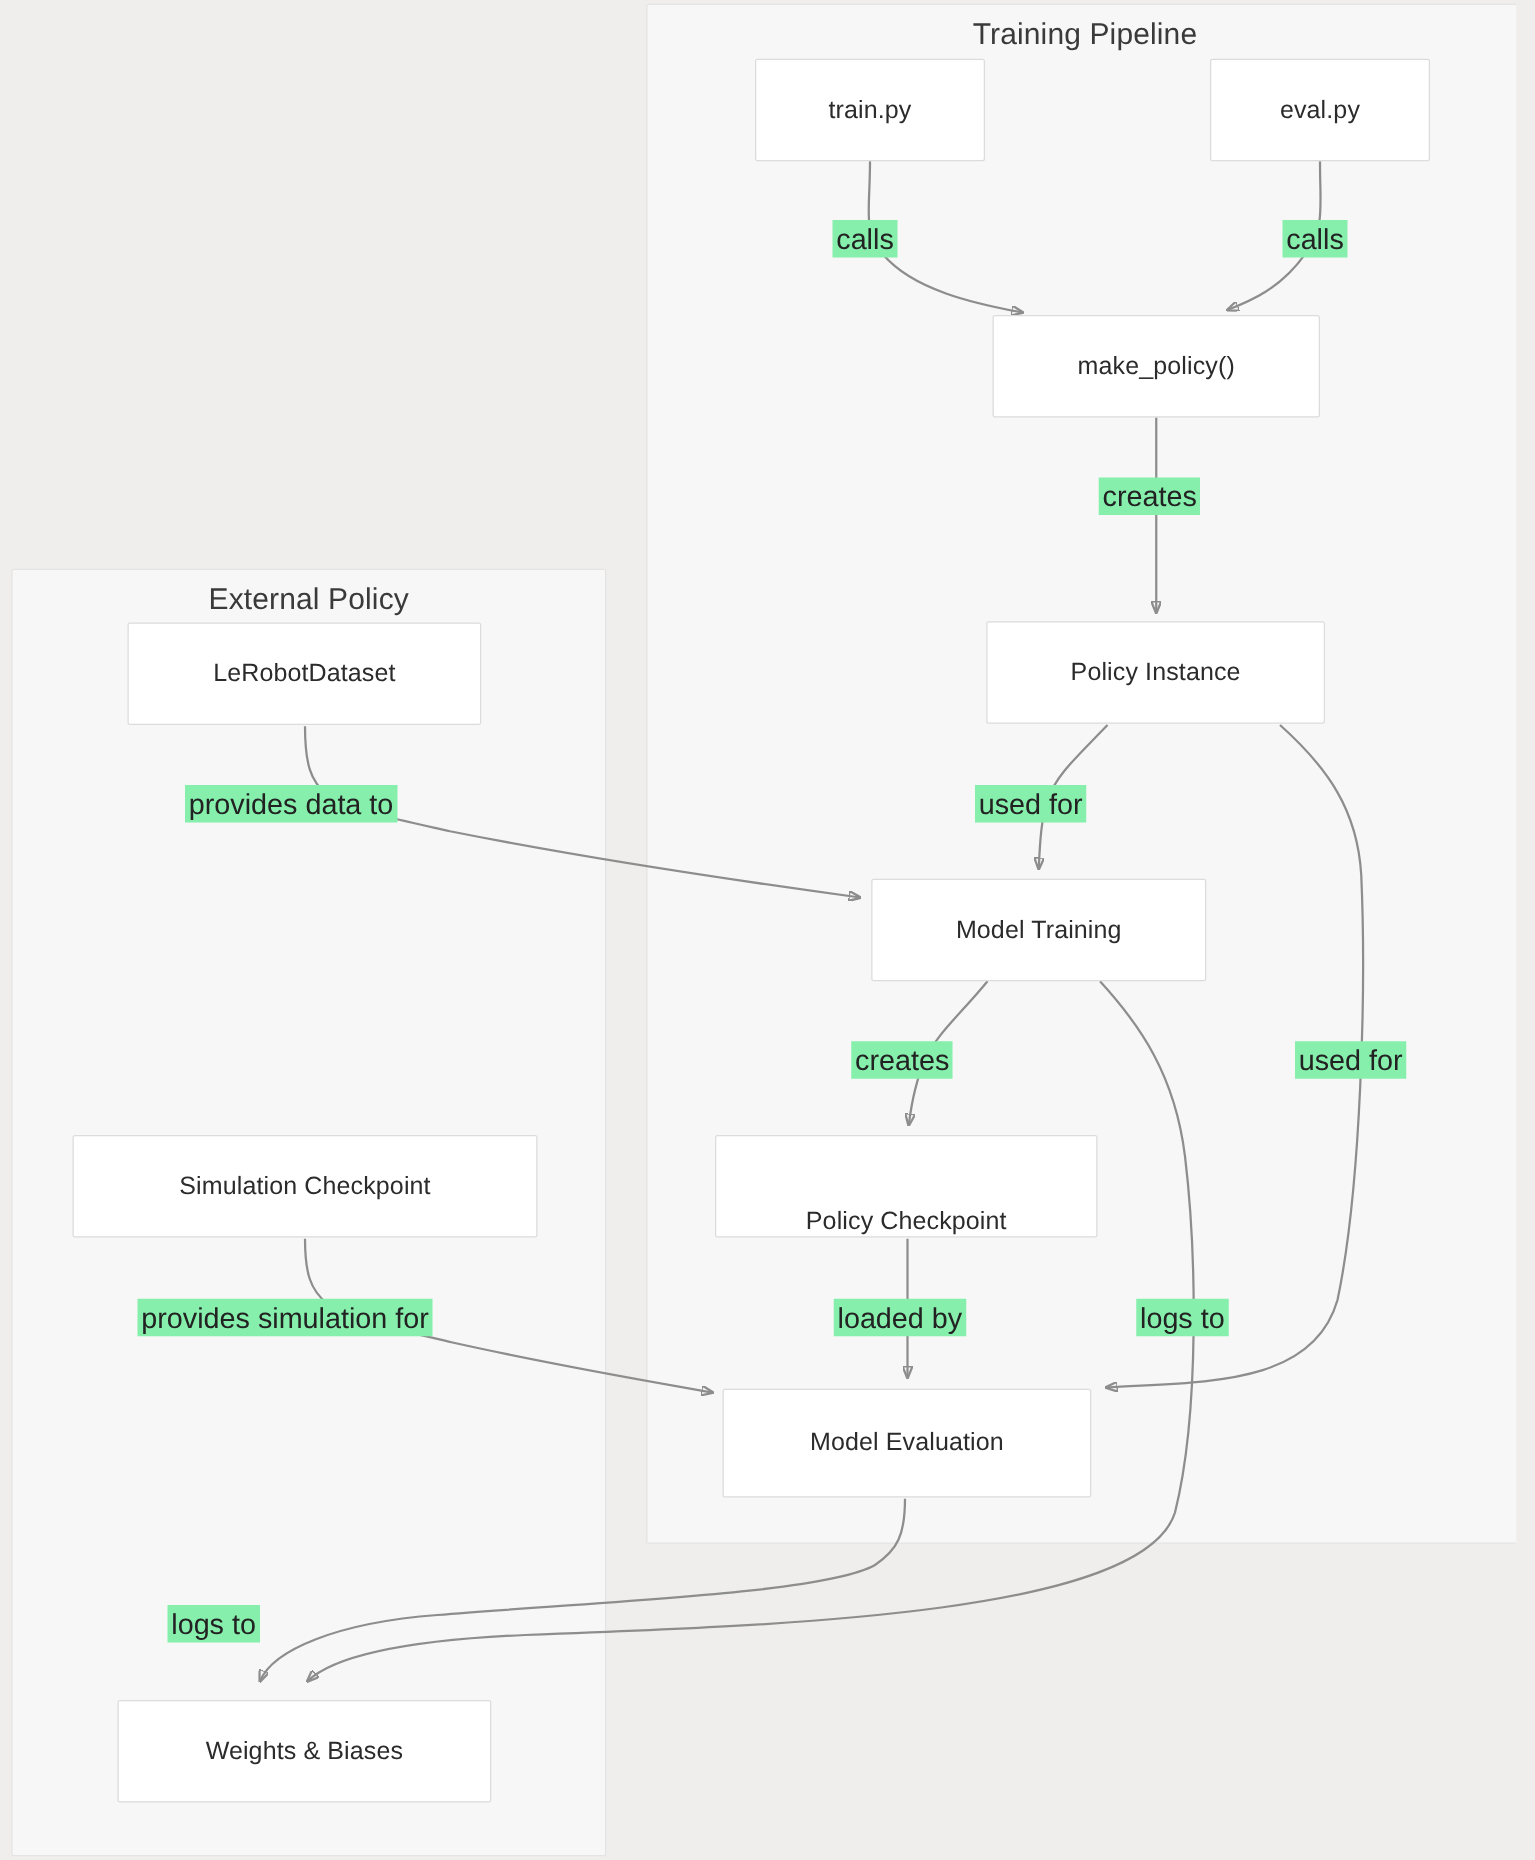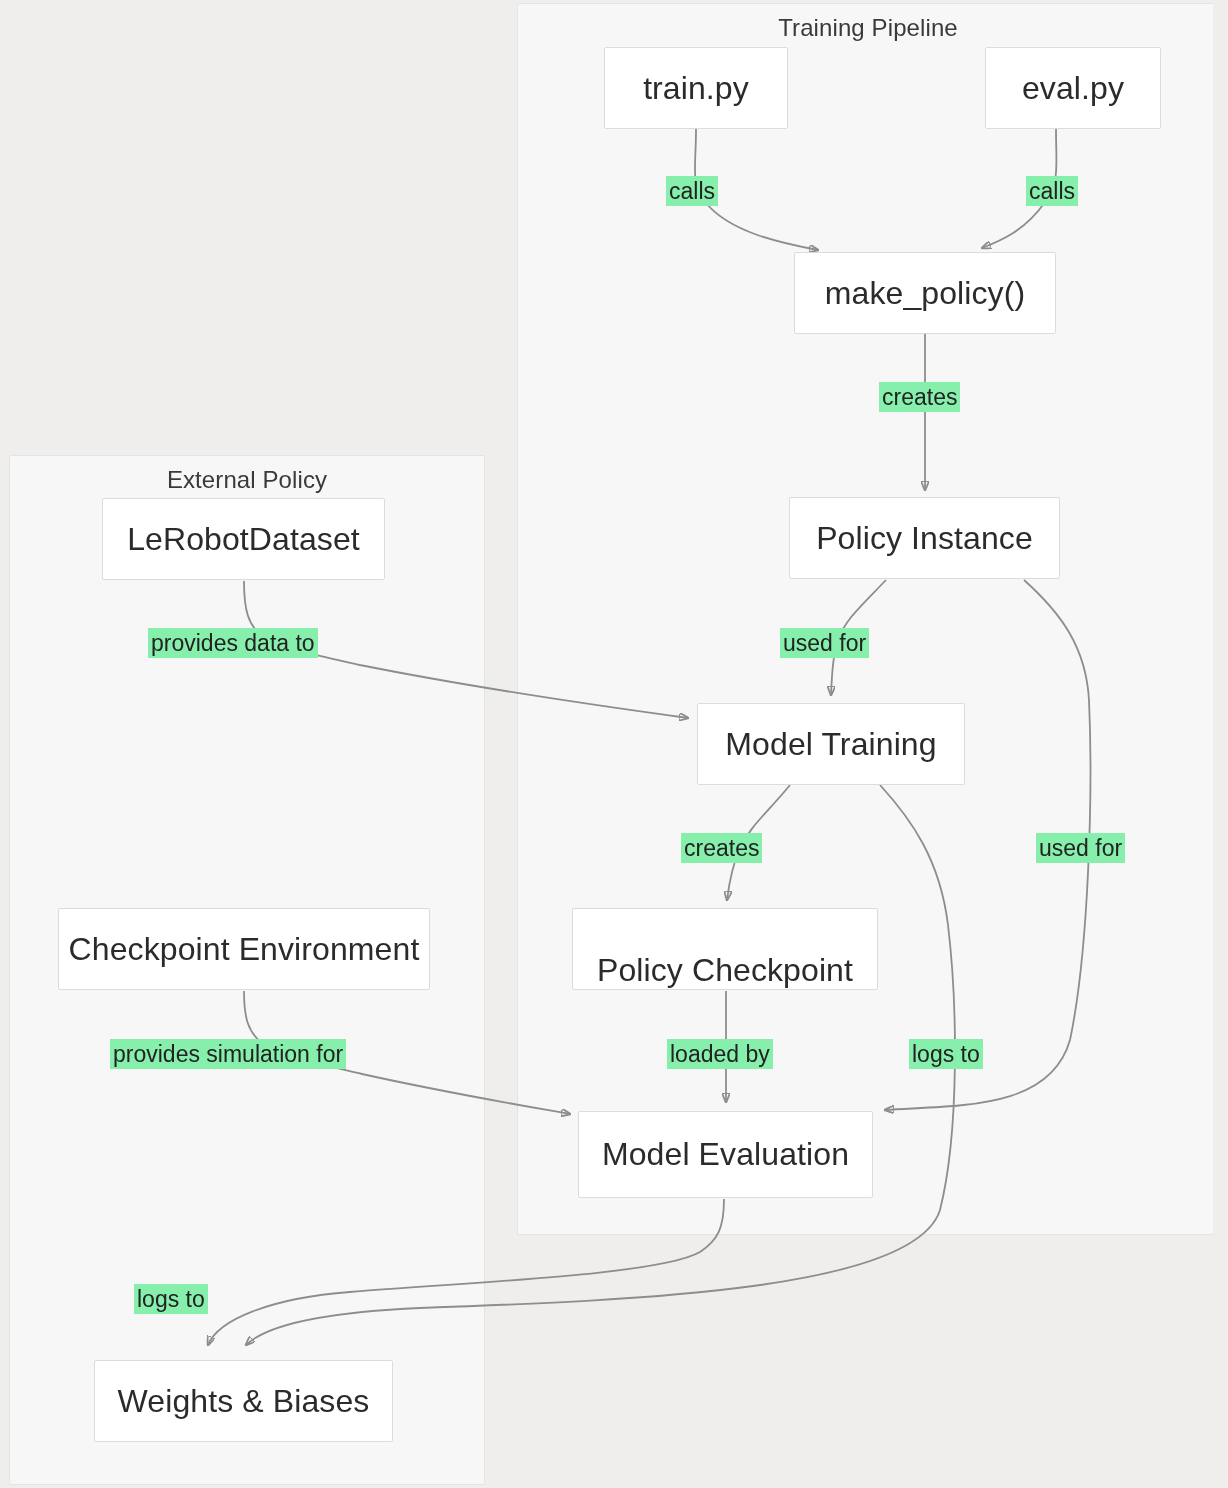--- a/index.html
+++ b/index.html
@@ -38,21 +38,21 @@
   .node {
     position: absolute;
     background: #ffffff;
     border: 1px solid #dcdcdc;
     border-radius: 2px;
     box-sizing: border-box;
     display: flex;
     align-items: center;
     justify-content: center;
     color: #2b2b2b;
-    font-size: 32px;
+    font-size: 20px;
     letter-spacing: .1px;
   }
   .edge-label {
     position: absolute;
     background: #86efac;
     color: #222222;
     font-size: 23px;
     line-height: 28px;
     padding: 1px 3px;
     white-space: nowrap;
@@ -115,21 +115,21 @@
 
     <path marker-end="url(#ah)" d="M 244,991 C 244,1018 248,1032 262,1043 C 280,1056 320,1064 362,1074 C 452,1094 548,1110 570,1114"></path>
 
     <path marker-end="url(#ah)" d="M 724,1199 C 724,1228 718,1240 700,1252 C 660,1275 470,1282 350,1292 C 270,1298 218,1320 208,1345"></path>
   </svg>
 
   <div class="node" style="left:604px; top:47px; width:184px; height:82px;">
     <span>train.py</span>
   </div>
 
-  <div class="node" style="left:968px; top:47px; width:176px; height:82px;margin-left:17px;">
+  <div class="node" style="left:968px; top:47px; width:176px; height:82px;">
     <span>eval.py</span>
   </div>
 
   <div class="node" style="left:789px; top:497px; width:271px; height:82px;">
     <span>Policy Instance</span>
   </div>
 
   <div class="node" style="left:794px; top:252px; width:262px; height:82px;">
     <span>make_policy()</span>
   </div>
@@ -144,21 +144,21 @@
 
   <div class="node" style="left:578px; top:1111px; width:295px; height:87px;">
     <span>Model Evaluation</span>
   </div>
 
   <div class="node" style="left:102px; top:498px; width:283px; height:82px;">
     <span>LeRobotDataset</span>
   </div>
 
   <div class="node" style="left:58px; top:908px; width:372px; height:82px;">
-    <span>Checkpoint Environment</span>
+    <span>Simulation Checkpoint</span>
   </div>
 
   <div class="node" style="left:94px; top:1360px; width:299px; height:82px;">
     <span>Weights &amp; Biases</span>
   </div>
 
   <div class="edge-label" style="left:666px; top:176px;"><span>calls</span></div>
 
   <div class="edge-label" style="left:1026px; top:176px;"><span>calls</span></div>
 

